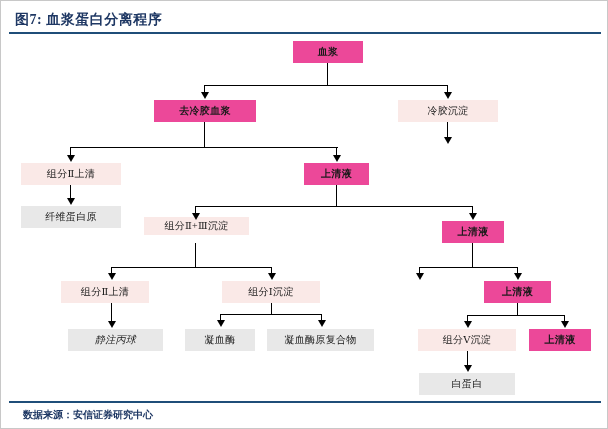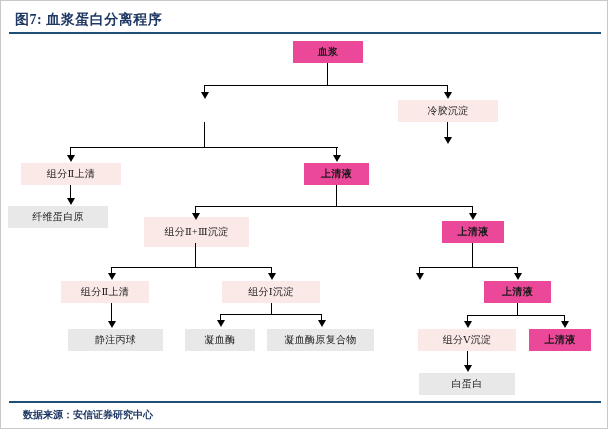--- a/index.html
+++ b/index.html
@@ -95,55 +95,58 @@
 
 <div id="figure-root">
 
   <div id="fig-title">图7: 血浆蛋白分离程序</div>
   <div id="title-rule"></div>
 
   <div class="node dark" style="left:292px; top:40px; width:70px; height:22px;">
     <span class="lbl">血浆</span>
   </div>
 
+  <div class="node dark" style="left:153px; top:99px; width:102px; height:22px;">
+    <span class="lbl">去冷胶血浆</span>
+  </div>
 
   <div class="node light" style="left:397px; top:99px; width:100px; height:22px;">
     <span class="lbl">冷胶沉淀</span>
   </div>
 
 
   <div class="node light" style="left:20px; top:162px; width:100px; height:22px;">
     <span class="lbl">组分Ⅱ上清</span>
   </div>
 
-  <div class="node gray" style="left:7px; top:205px; width:100px; height:22px;align-items:center;">
+  <div class="node gray" style="left:20px; top:205px; width:100px; height:22px;align-items:center;">
     <span class="lbl">纤维蛋白原</span>
   </div>
 
   <div class="node dark" style="left:303px; top:162px; width:65px; height:22px;">
     <span class="lbl">上清液</span>
   </div>
 
-  <div class="node light" style="left:143px; top:216px; width:105px; height:30px;">
+  <div class="node light" style="left:143px; top:216px; width:105px; height:18px;">
     <span class="lbl">组分Ⅱ+Ⅲ沉淀</span>
   </div>
 
   <div class="node dark" style="left:441px; top:220px; width:62px; height:22px;">
     <span class="lbl">上清液</span>
   </div>
 
   <div class="node light" style="left:60px; top:280px; width:88px; height:22px;">
     <span class="lbl">组分Ⅱ上清</span>
   </div>
 
   <div class="node light" style="left:221px; top:280px; width:98px; height:22px;">
     <span class="lbl">组分Ⅰ沉淀</span>
   </div>
 
-  <div class="node gray" style="left:67px; top:328px; width:95px; height:22px;">
+  <div class="node gray" style="left:67px; top:328px; width:95px; height:22px;font-style:italic;">
     <span class="lbl">静注丙球</span>
   </div>
 
   <div class="node gray" style="left:184px; top:328px; width:70px; height:22px;">
     <span class="lbl">凝血酶</span>
   </div>
 
   <div class="node gray" style="left:266px; top:328px; width:107px; height:22px;">
     <span class="lbl">凝血酶原复合物</span>
   </div>

